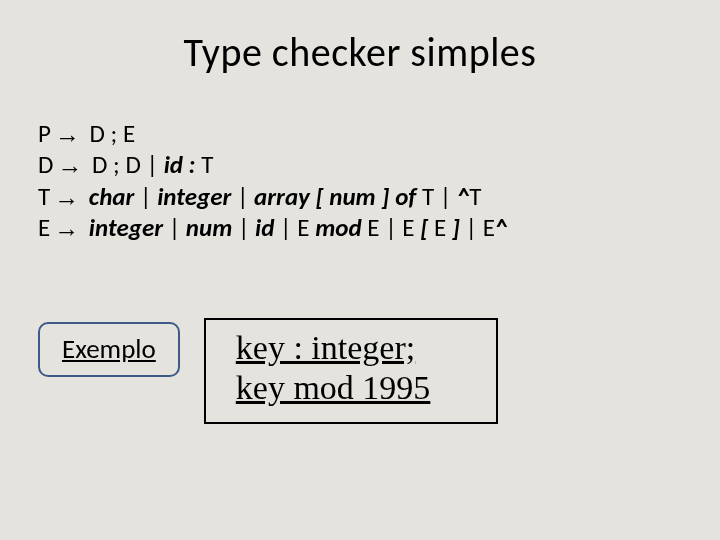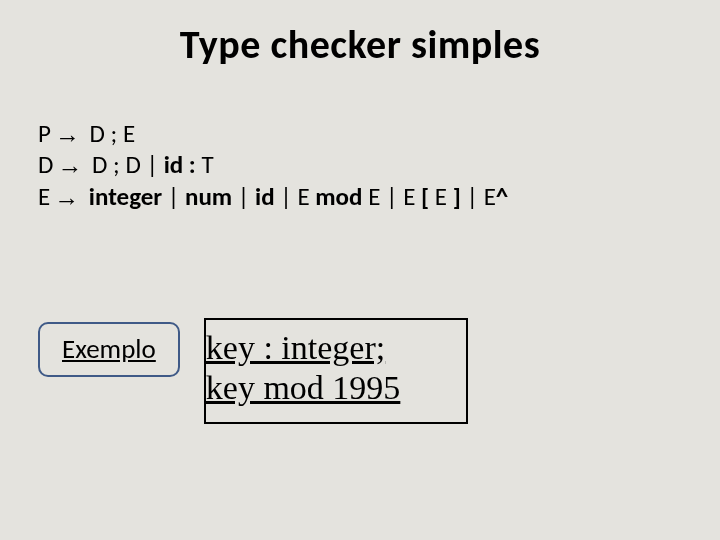--- a/index.html
+++ b/index.html
@@ -13,62 +13,62 @@
   }
   .slide {
     width: 720px;
     height: 540px;
     position: relative;
     box-sizing: border-box;
   }
   .title {
     text-align: center;
     font-size: 40px;
-    font-weight: 700;
-    padding-top: 20px;
+    font-weight: 400;
+    padding-top: 28px;
     letter-spacing: 0.5px;
   }
   .grammar {
     position: absolute;
     left: 38px;
     top: 118px;
     font-size: 25px;
     line-height: 1.25;
   }
   .grammar .line {
     white-space: nowrap;
   }
   .arrow {
     font-family: "Segoe UI Symbol", Arial, sans-serif;
     display: inline-block;
     padding: 0 4px;
     transform: translateY(1px);
   }
-  .b { font-weight: 700; }
+  .b { font-weight: 700; font-style: italic; }
   .bottom {
     position: absolute;
     left: 38px;
     top: 318px;
     display: flex;
     align-items: flex-start;
     gap: 24px;
     text-decoration: underline;
   }
   .label-box {
     background: #e4e3de;
     border: 2px solid #3f5a87;
     border-radius: 10px;
     padding: 8px 22px 10px 22px;
     font-size: 27px;
     margin-top: 4px;
   }
   .example-box {
     background: #e4e3de;
     border: 2.5px solid #000;
-    padding: 8px 66px 14px 0;
+    padding: 8px 66px 14px 30px;
     font-family: "Times New Roman", Times, serif;
     font-size: 34px;
     line-height: 1.18;
   }
 </style>
 </head>
 <body>
 
 <div class="slide">
 
@@ -77,20 +77,23 @@
   <div class="grammar">
 
     <div class="line">
       <span>P</span><span class="arrow">→</span><span> D ; E</span>
     </div>
 
     <div class="line">
       <span>D</span><span class="arrow">→</span><span> D ; D | </span><span class="b">id : </span><span>T</span>
     </div>
 
+    <div class="line">
+      <span>T</span><span class="arrow">→</span><span class="b"> char </span><span>| </span><span class="b">integer </span><span>| </span><span class="b">array [ num ] of </span><span>T </span><span>| </span><span class="b">^</span><span>T</span>
+    </div>
 
     <div class="line">
       <span>E</span><span class="arrow">→</span><span class="b"> integer </span><span>| </span><span class="b">num </span><span>| </span><span class="b">id </span><span>| </span><span>E </span><span class="b">mod </span><span>E </span><span>| </span><span>E </span><span class="b">[ </span><span>E </span><span class="b">] </span><span>| </span><span>E</span><span class="b">^</span>
     </div>
 
   </div>
 
   <div class="bottom">
     <div class="label-box">
       <span>Exemplo</span>

